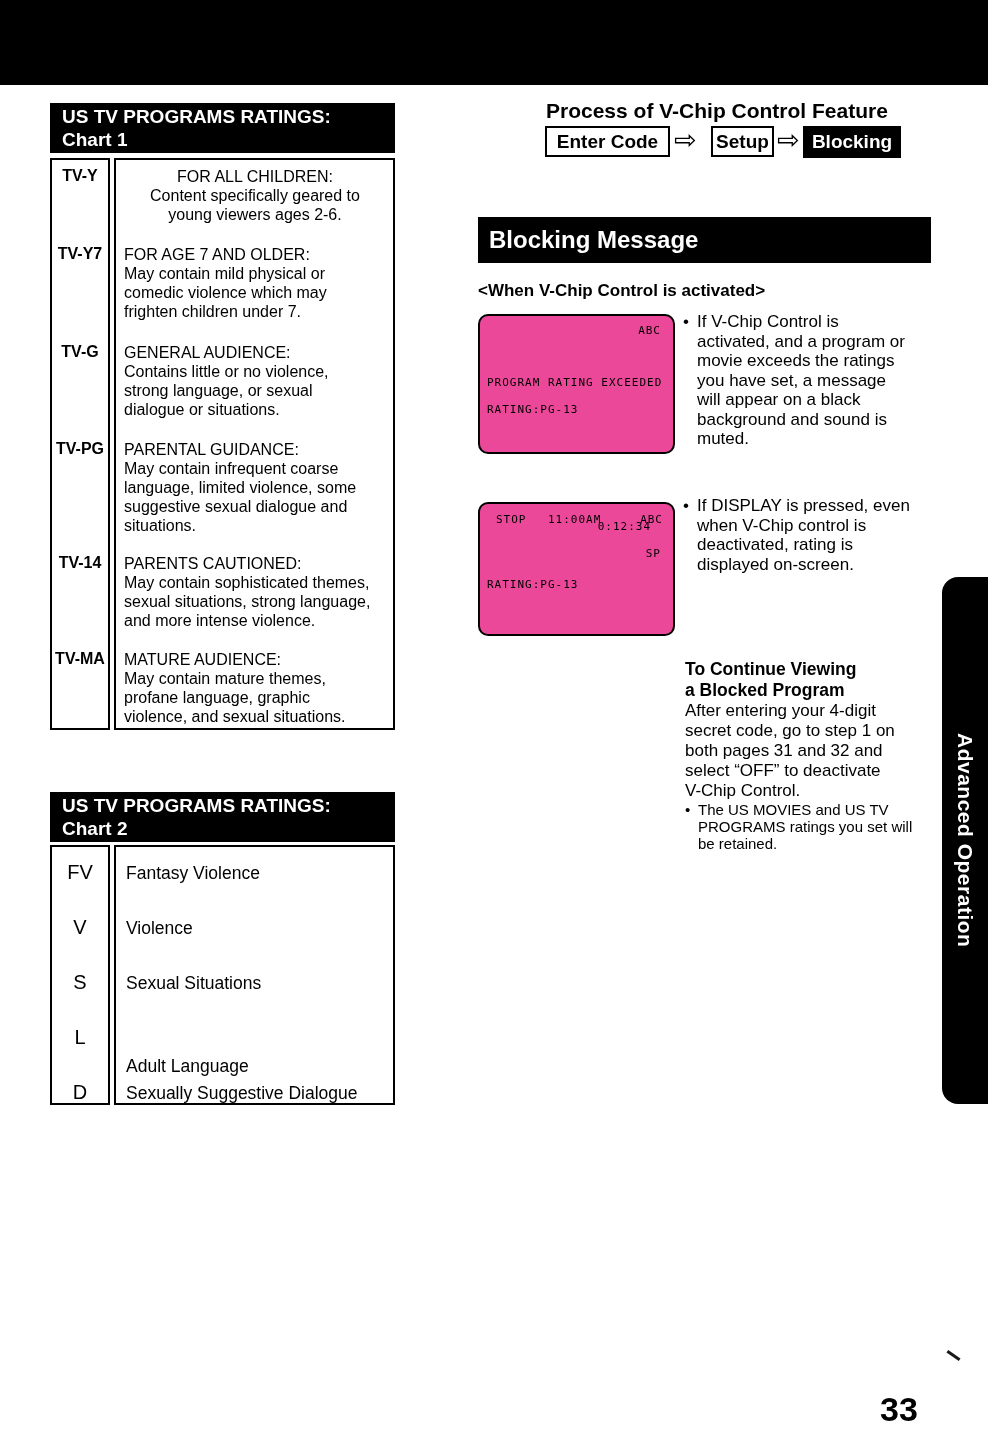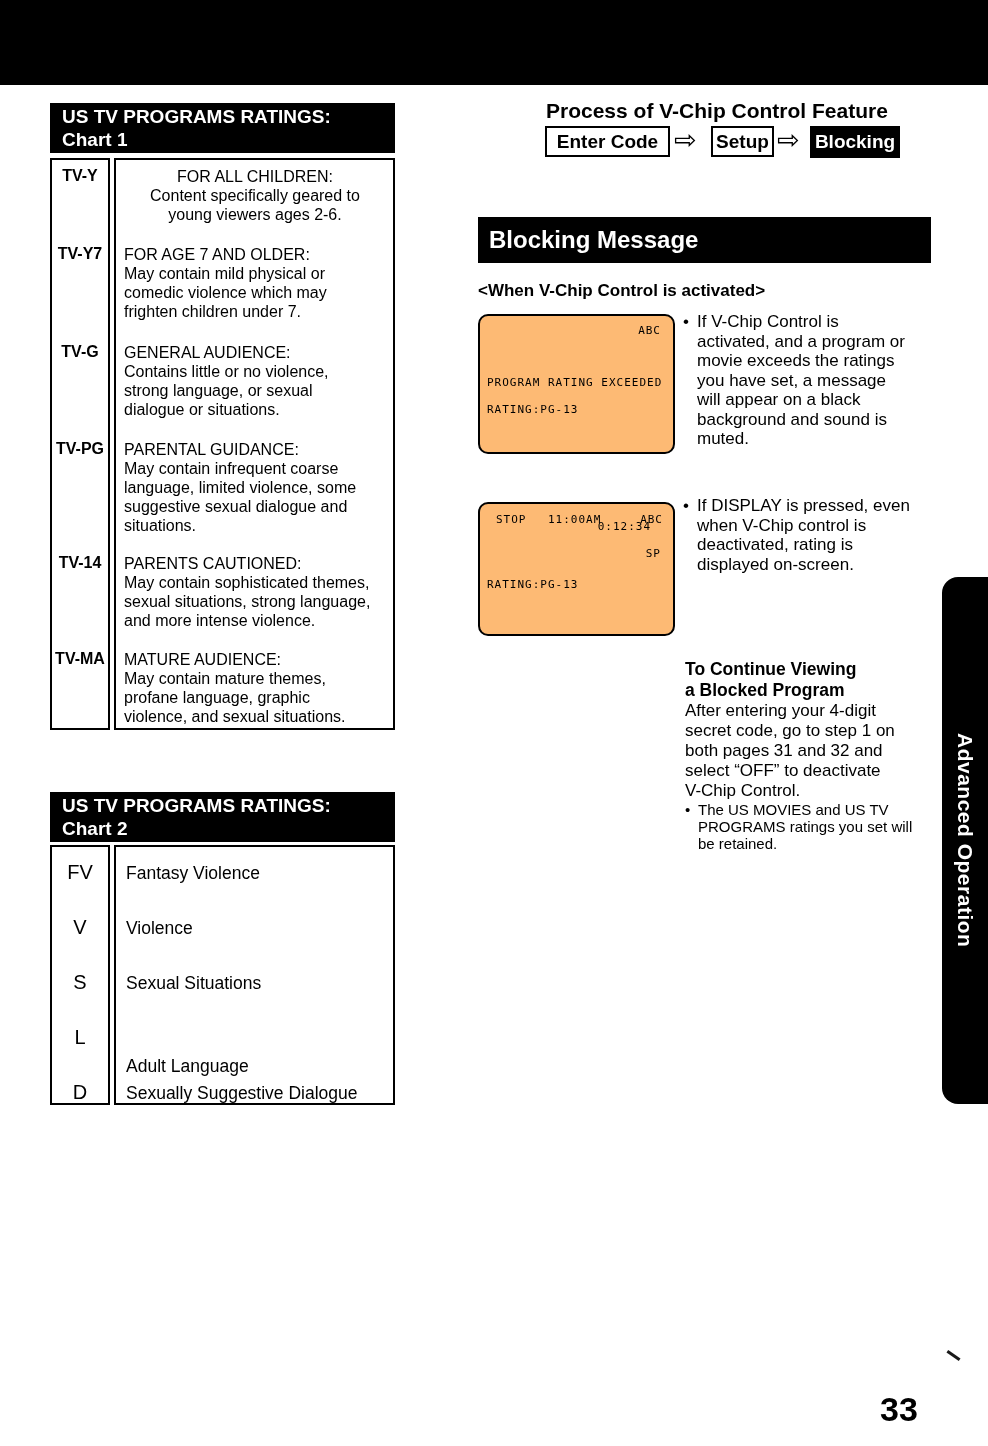--- a/index.html
+++ b/index.html
@@ -35,21 +35,21 @@
   .flow{left:478px;top:126px;width:452px;height:32px;}
   .step{position:absolute;top:0;height:31px;border:2px solid #000;box-sizing:border-box;
         font-size:19px;font-weight:bold;display:flex;align-items:center;justify-content:center;background:#fff;}
   .step-solid{border:none;background:#000;color:#fff;height:32px;}
   .flow-arrow{position:absolute;top:-2px;font-size:27px;line-height:32px;font-family:"DejaVu Sans",sans-serif;}
 
   .banner{left:478px;top:217px;width:453px;height:46px;background:#000;color:#fff;
           font-size:24px;font-weight:bold;line-height:46px;padding-left:11px;box-sizing:border-box;}
   .cond-head{left:478px;top:281px;font-size:17px;font-weight:bold;}
 
-  .osd{border:2px solid #000;border-radius:10px;box-sizing:border-box;background:#fdba74;
+  .osd{border:2px solid #000;border-radius:10px;box-sizing:border-box;background:#ec4899;
        font-family:"DejaVu Sans Mono", monospace;font-size:11px;letter-spacing:1px;}
   .osd span{position:absolute;}
 
   .bullet-item{display:flex;}
   .bullet-glyph{width:14px;flex:none;font-size:17px;}
   .bullet-text{font-size:17px;line-height:19.5px;}
 
   .cv-head{left:685px;top:659px;font-size:17.5px;font-weight:bold;line-height:20.5px;}
   .cv-body{left:685px;top:701px;width:245px;font-size:17px;line-height:20px;}
   .cv-note{left:685px;top:801px;width:250px;}
@@ -148,21 +148,21 @@
     <div class="desc2" style="top:238px;">Sexually Suggestive Dialogue</div>
   </div>
 
   <div class="abs process-title">Process of V-Chip Control Feature</div>
 
   <div class="abs flow">
     <div class="step" style="left:67px;width:125px;">Enter Code</div>
     <div class="flow-arrow" style="left:196px;">⇨</div>
     <div class="step" style="left:233px;width:63px;">Setup</div>
     <div class="flow-arrow" style="left:299px;">⇨</div>
-    <div class="step step-solid" style="left:332px;width:90px;">Blocking</div>
+    <div class="step step-solid" style="left:325px;width:98px;">Blocking</div>
   </div>
 
   <div class="abs cond-head">&lt;When V-Chip Control is activated&gt;</div>
 
   <div class="abs banner">Blocking Message</div>
 
   <div class="abs osd" style="left:478px;top:314px;width:197px;height:140px;">
     <span style="top:8px;right:12px;">ABC</span>
     <span style="top:60px;left:7px;">PROGRAM RATING EXCEEDED</span>
     <span style="top:87px;left:7px;">RATING:PG-13</span>

